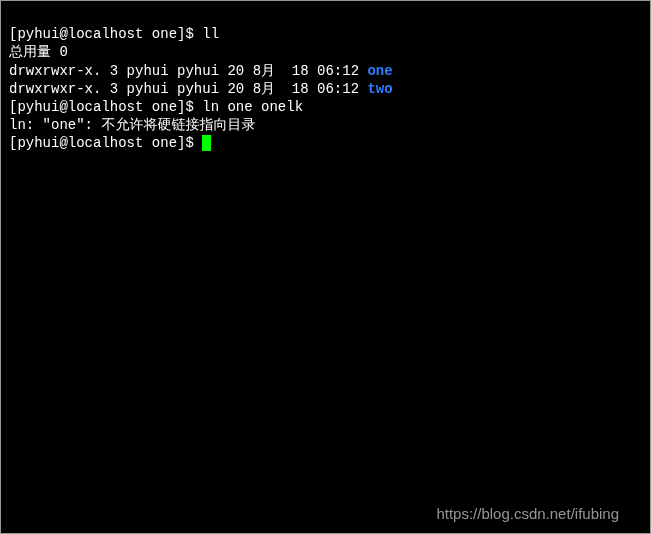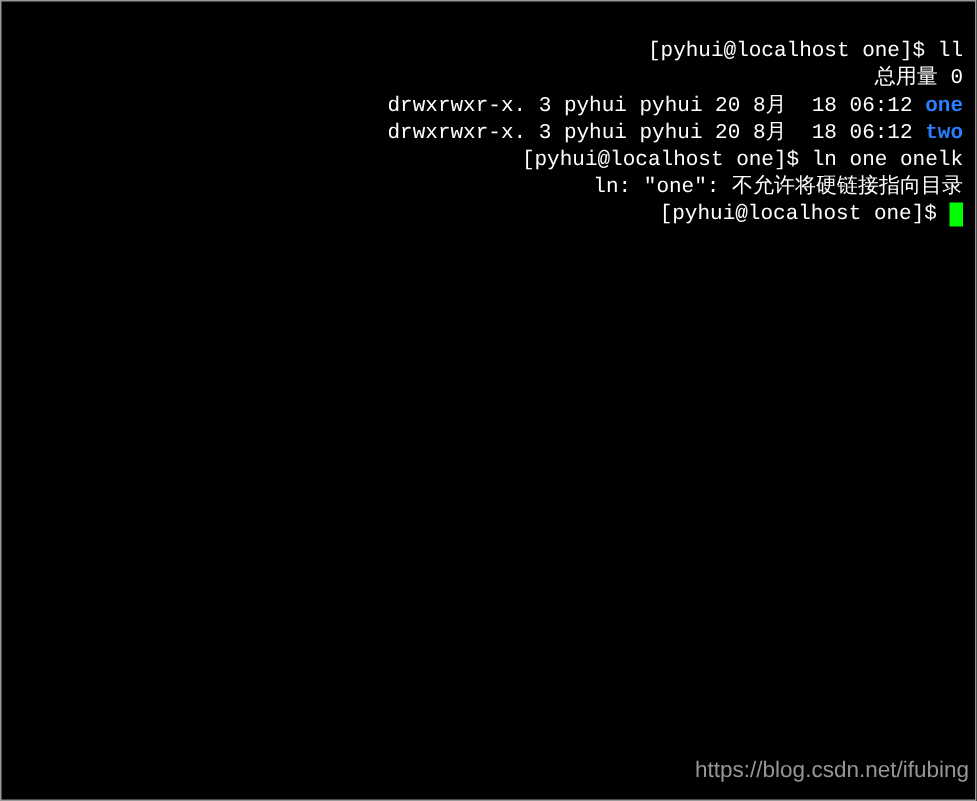--- a/index.html
+++ b/index.html
@@ -11,36 +11,35 @@
     font-size: 14px;
     line-height: 1.3;
     color: #fff;
     position: relative;
     border: 1px solid #999;
     overflow: hidden;
   }
   .terminal {
     padding: 6px 8px;
     white-space: pre;
-    text-align: right;
   }
   .prompt { color: #ffffff; }
   .cmd { color: #ffffff; }
   .output { color: #ffffff; }
   .dir { color: #2a7fff; font-weight: bold; }
   .cursor {
     display: inline-block;
     width: 9px;
     height: 16px;
     background: #00ff00;
     vertical-align: text-bottom;
   }
   .watermark {
     position: absolute;
-    right: 4px;
+    right: 31px;
     bottom: 10px;
     color: #b0b0b0;
     font-family: Arial, sans-serif;
     font-size: 15px;
     opacity: 0.85;
   }
 </style>
 </head>
 <body>
 

